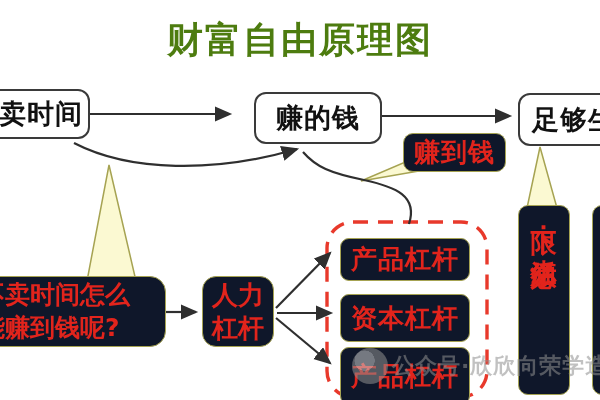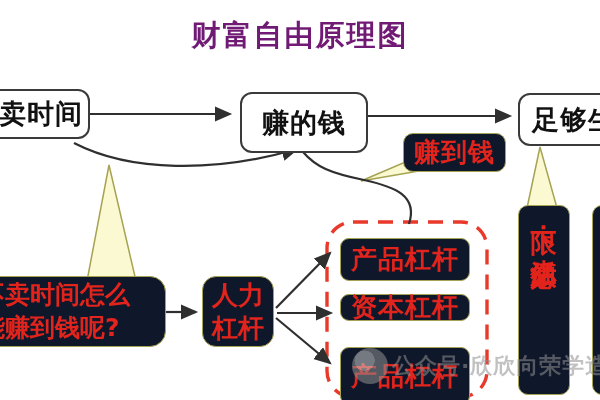--- a/index.html
+++ b/index.html
@@ -5,49 +5,49 @@
   html,body{margin:0;padding:0;}
   body{
     width:600px;height:400px;position:relative;overflow:hidden;
     background:#ffffff;
     font-family:"DejaVu Sans","Liberation Sans",sans-serif;
   }
   .abs{position:absolute;}
   
   .title{
     left:0;top:16px;width:600px;text-align:center;
-    font-size:29px;font-weight:800;color:#701a75;letter-spacing:2px;
+    font-size:36px;font-weight:800;color:#4d7c0f;letter-spacing:2px;
   }
   
   .node{
     background:#ffffff;border:2.5px solid #3a3a3a;border-radius:12px;
     display:flex;align-items:center;justify-content:center;
     font-size:27px;font-weight:800;color:#111;letter-spacing:1px;
     box-sizing:border-box;z-index:4;
   }
   .node-sell{left:-30px;top:89px;width:120px;height:50px;justify-content:flex-end;padding-right:5px;}
-  .node-earned{left:240px;top:92px;width:128px;height:61px;}
+  .node-earned{left:254px;top:92px;width:128px;height:52px;}
   .node-enough{left:518px;top:93px;width:116px;height:53px;justify-content:flex-start;padding-left:12px;}
   
   .note{
     background:#0f172a;border:1.5px solid #a6a352;border-radius:10px;
     color:#e2241c;font-weight:800;box-sizing:border-box;z-index:4;
     display:flex;align-items:center;justify-content:center;
   }
   .note-earn{left:403px;top:133px;width:103px;height:39px;font-size:26px;letter-spacing:1px;}
   .note-question{
     left:-24px;top:276px;width:190px;height:71px;border-radius:16px;
     font-size:25px;line-height:1.3;white-space:pre-line;
     justify-content:flex-start;padding-left:3px;text-align:left;
   }
   .note-leverage{left:202px;top:276px;width:72px;height:71px;border-radius:14px;
     font-size:26px;line-height:1.25;text-align:center;}
   .note-small{left:340px;width:130px;height:43px;border-radius:9px;font-size:26px;letter-spacing:1px;}
   .note-h1{top:238px;}
-  .note-h2{top:294px;height:27px;}
+  .note-h2{top:294px;height:48px;}
   .note-h3{top:347px;height:58px;}
   .note-lower{
     left:518px;top:205px;width:52px;height:190px;
     font-size:26px;letter-spacing:1px;
     writing-mode:vertical-rl;text-orientation:upright;line-height:52px;
     justify-content:flex-start;padding-top:4px;
   }
   .note-sliver{left:592px;top:205px;width:50px;height:190px;}
   
   svg.wires{left:0;top:0;z-index:2;}

